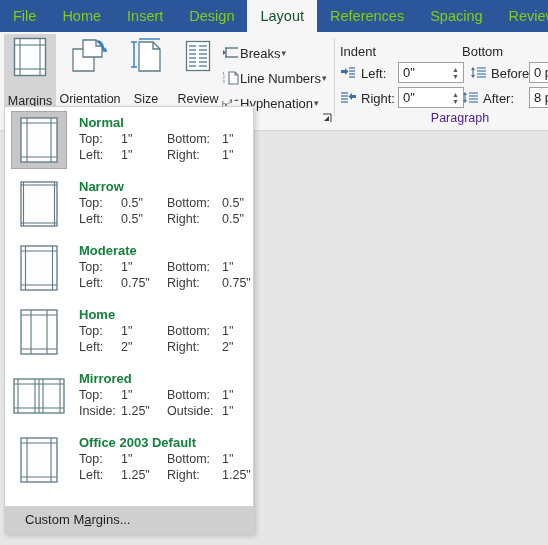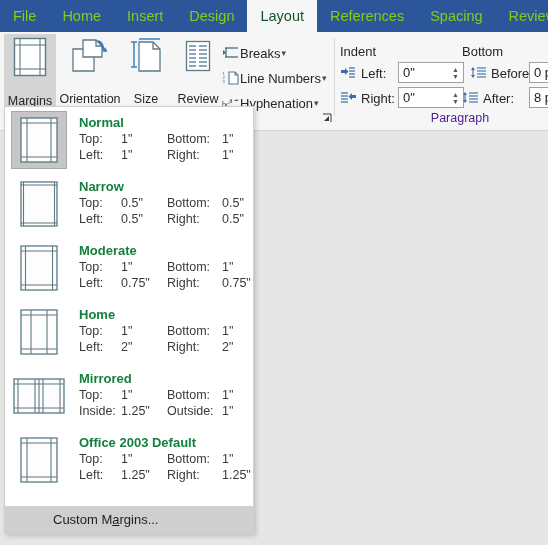--- a/index.html
+++ b/index.html
@@ -136,21 +136,21 @@
   .mgrid .val { white-space: nowrap; }
   .menu-footer {
     position: absolute; left: 0; bottom: 0;
     width: 100%; height: 28px;
     background: #cfcfcf;
     border-top: 1px solid #ffffff;
     display: flex; align-items: center;
     box-sizing: border-box;
     cursor: default;
   }
-  .menu-footer .mf-label { font-size: 13px; color: #1f1f1f; margin-left: 48px; }
+  .menu-footer .mf-label { font-size: 13px; color: #1f1f1f; margin-left: 20px; }
   .menu-footer .mf-label u { text-decoration: underline; }
 </style>
 </head>
 <body>
 
 <div id="app">
 
   <div class="tabstrip" id="tabstrip">
       <div class="tab">File</div>
       <div class="tab">Home</div>

